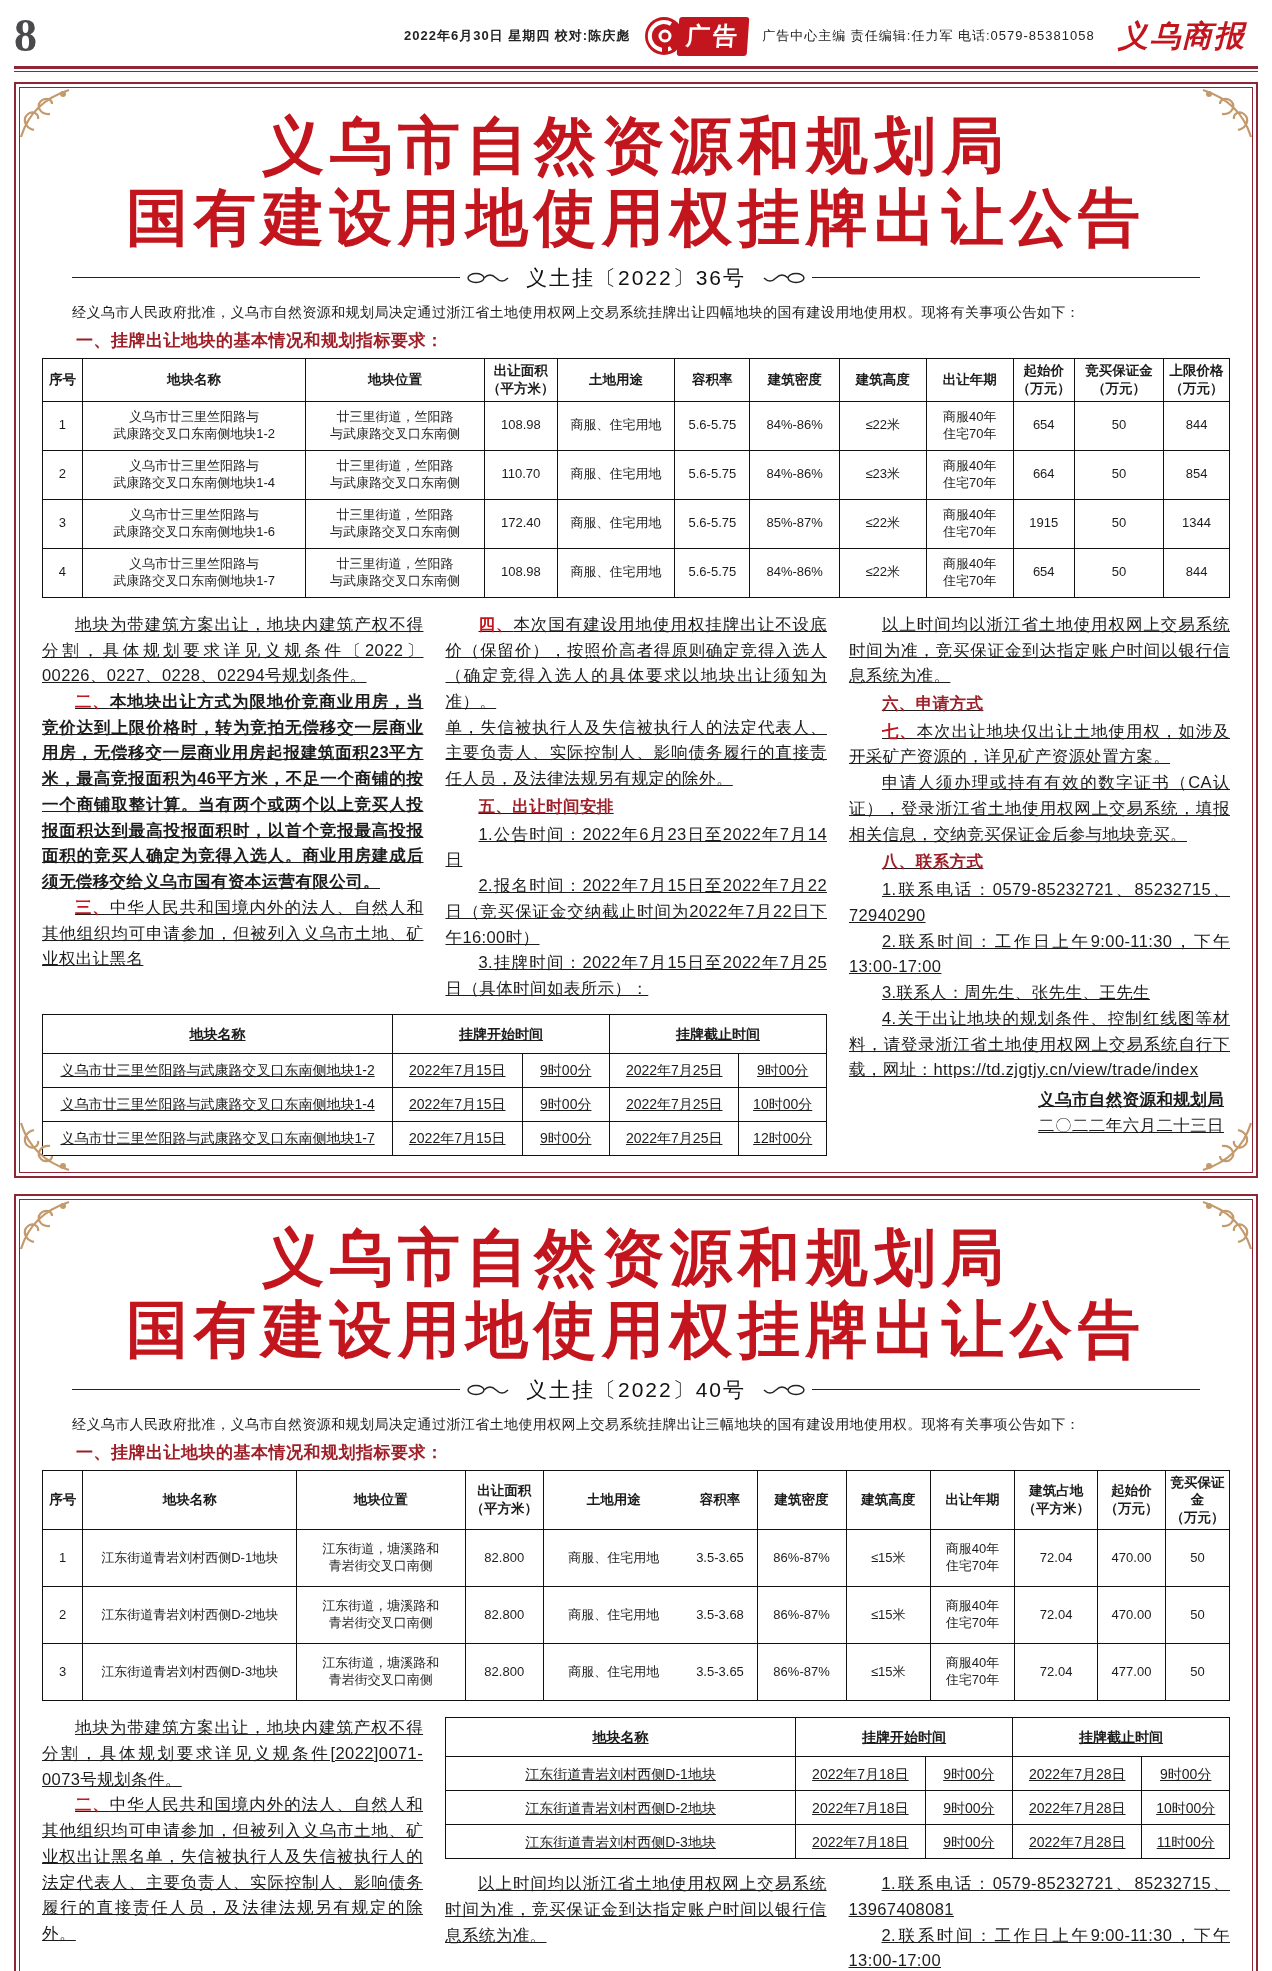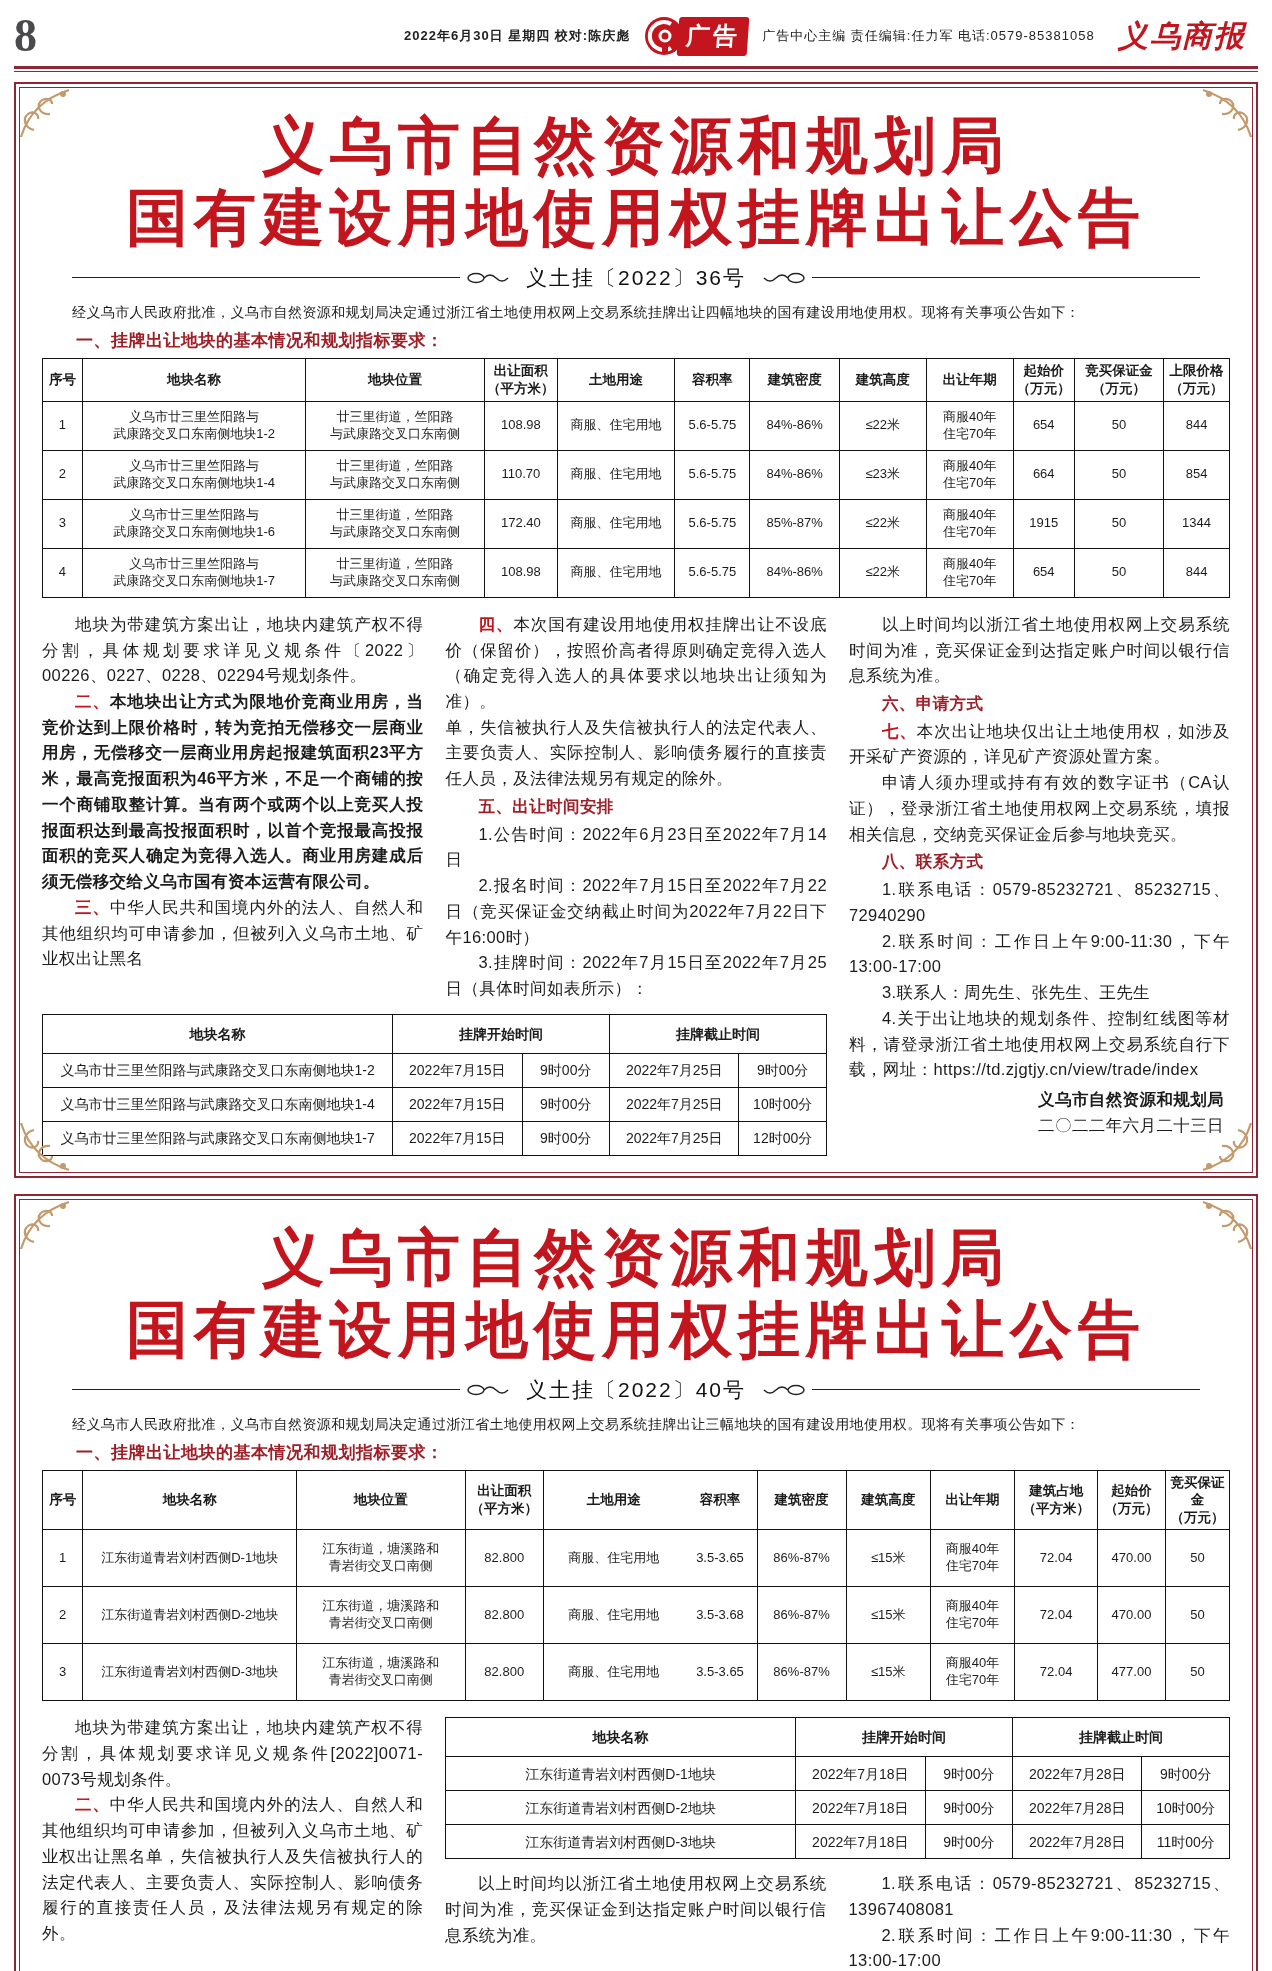--- a/index.html
+++ b/index.html
@@ -46,21 +46,21 @@
   th,td{border:1px solid #111;text-align:center;vertical-align:middle;
         white-space:pre-line;padding:3px 2px;line-height:1.3;}
   .main-table{font-size:13px;}
   .main-table th{font-weight:bold;height:36px;font-size:13.5px;}
   .main-table td{height:42px;}
   .t2 td{height:50px;}
   .nbr{border-right:none !important;}
   .nbl{border-left:none !important;}
 
   
-  .cols-area{display:flex;gap:22px;margin-top:14px;font-size:16.5px;line-height:1.56;}
+  .cols-area{display:flex;gap:22px;margin-top:14px;font-size:16.5px;line-height:1.56;text-decoration:underline;}
   .tcol{flex:1;min-width:0;text-align:justify;letter-spacing:0.4px;}
   .left-two,.right-two{flex:2.06;display:flex;flex-direction:column;min-width:0;}
   .two-col-row{display:flex;gap:22px;flex:1;}
   .two-col-row .tcol{flex:1;}
   .para{text-indent:2em;margin:0;}
   .noindent{text-indent:0;}
   .marker{color:#c3151d;font-weight:bold;}
   .bold{font-weight:bold;}
   .col-h{color:#9e1f27;font-weight:bold;text-indent:2em;margin:2px 0;}
   .sched-table{font-size:14px;margin-top:12px;}

